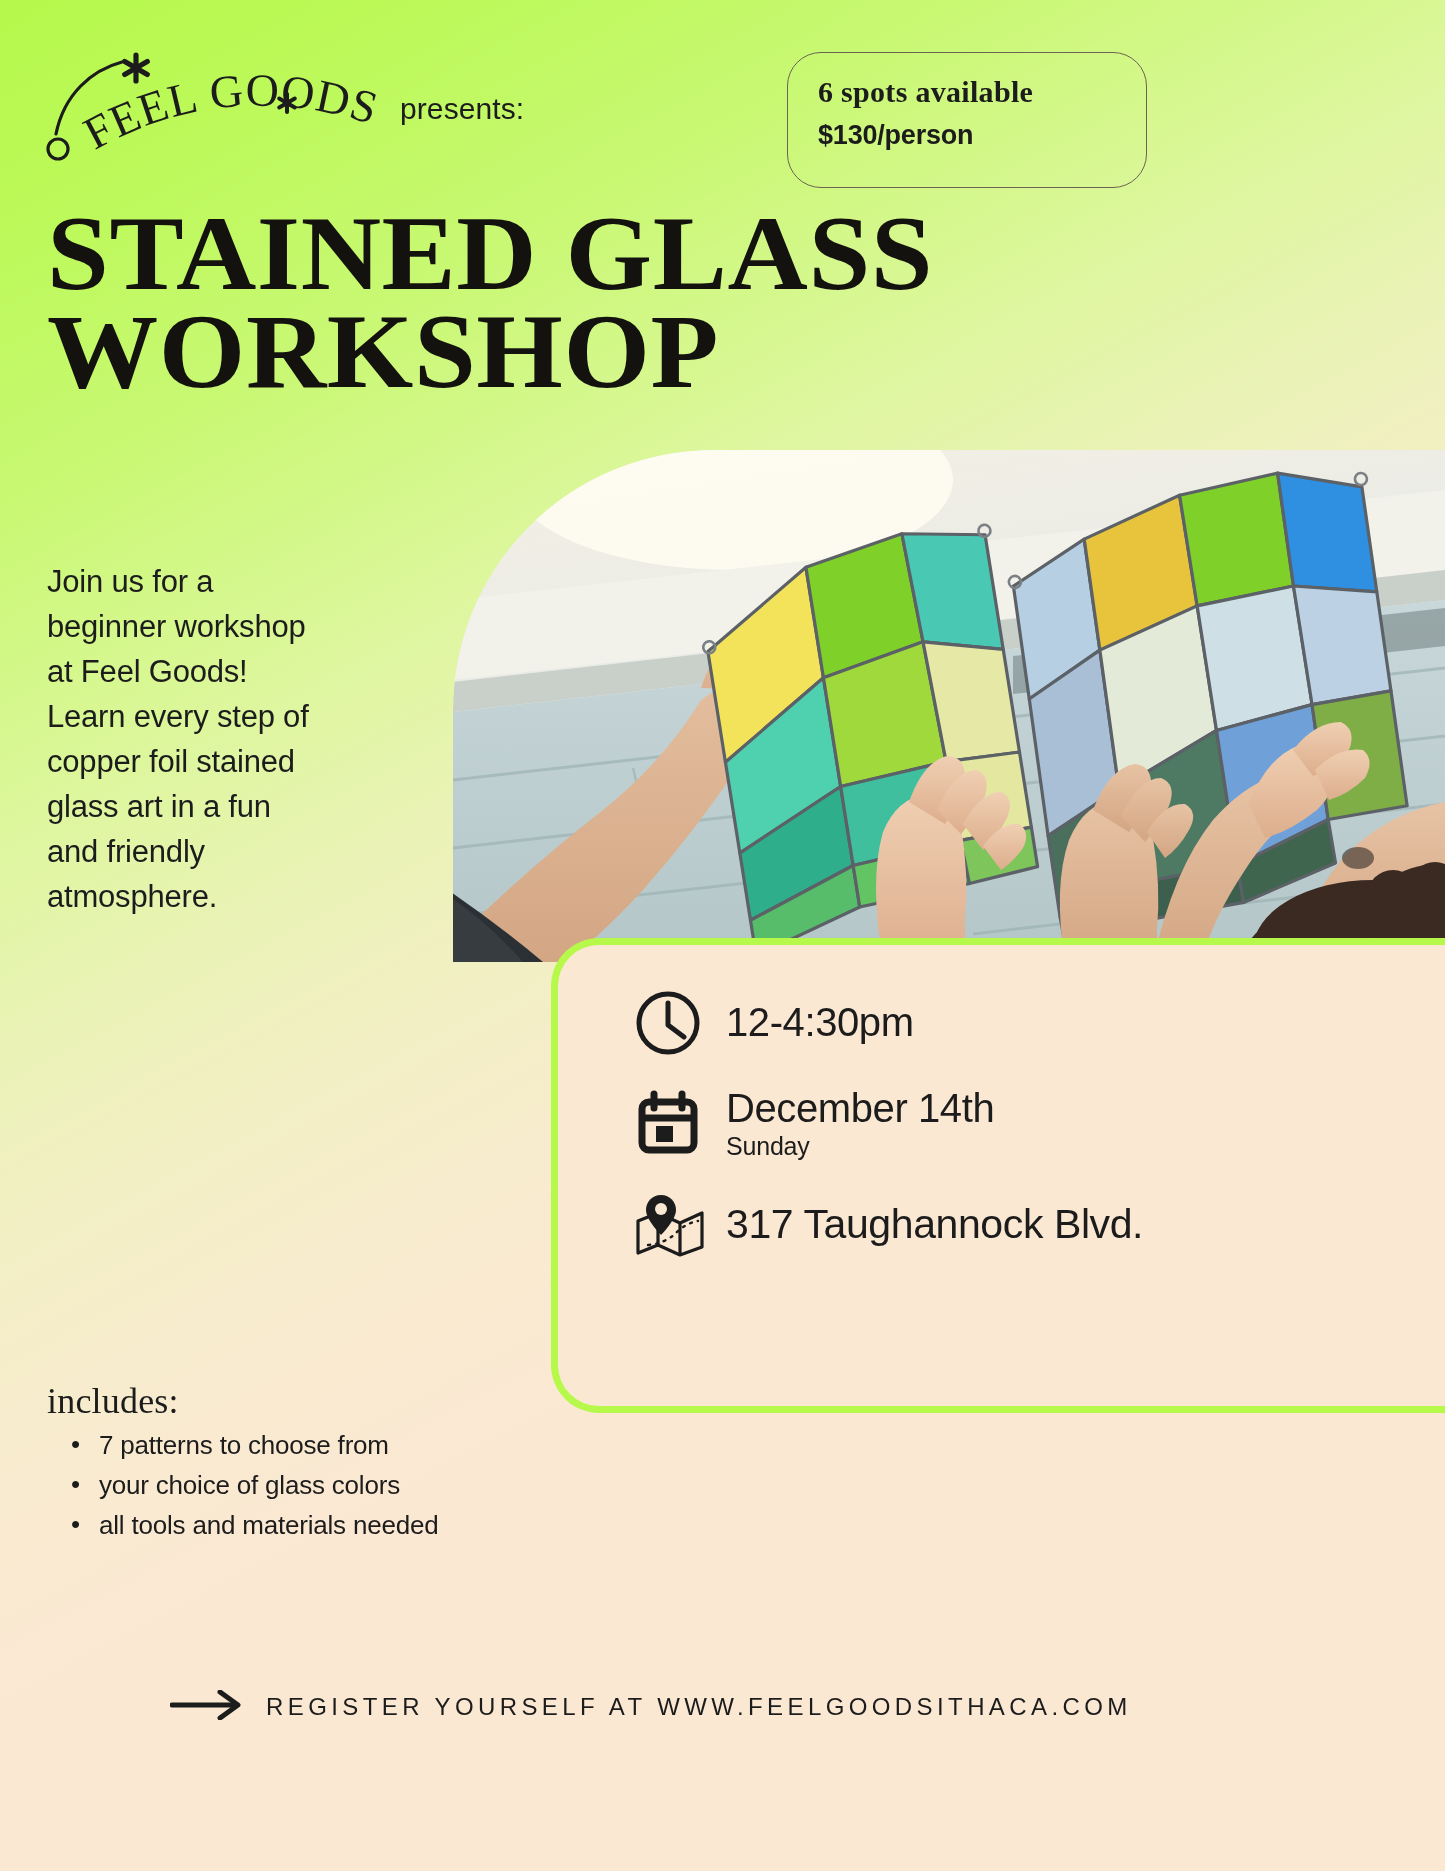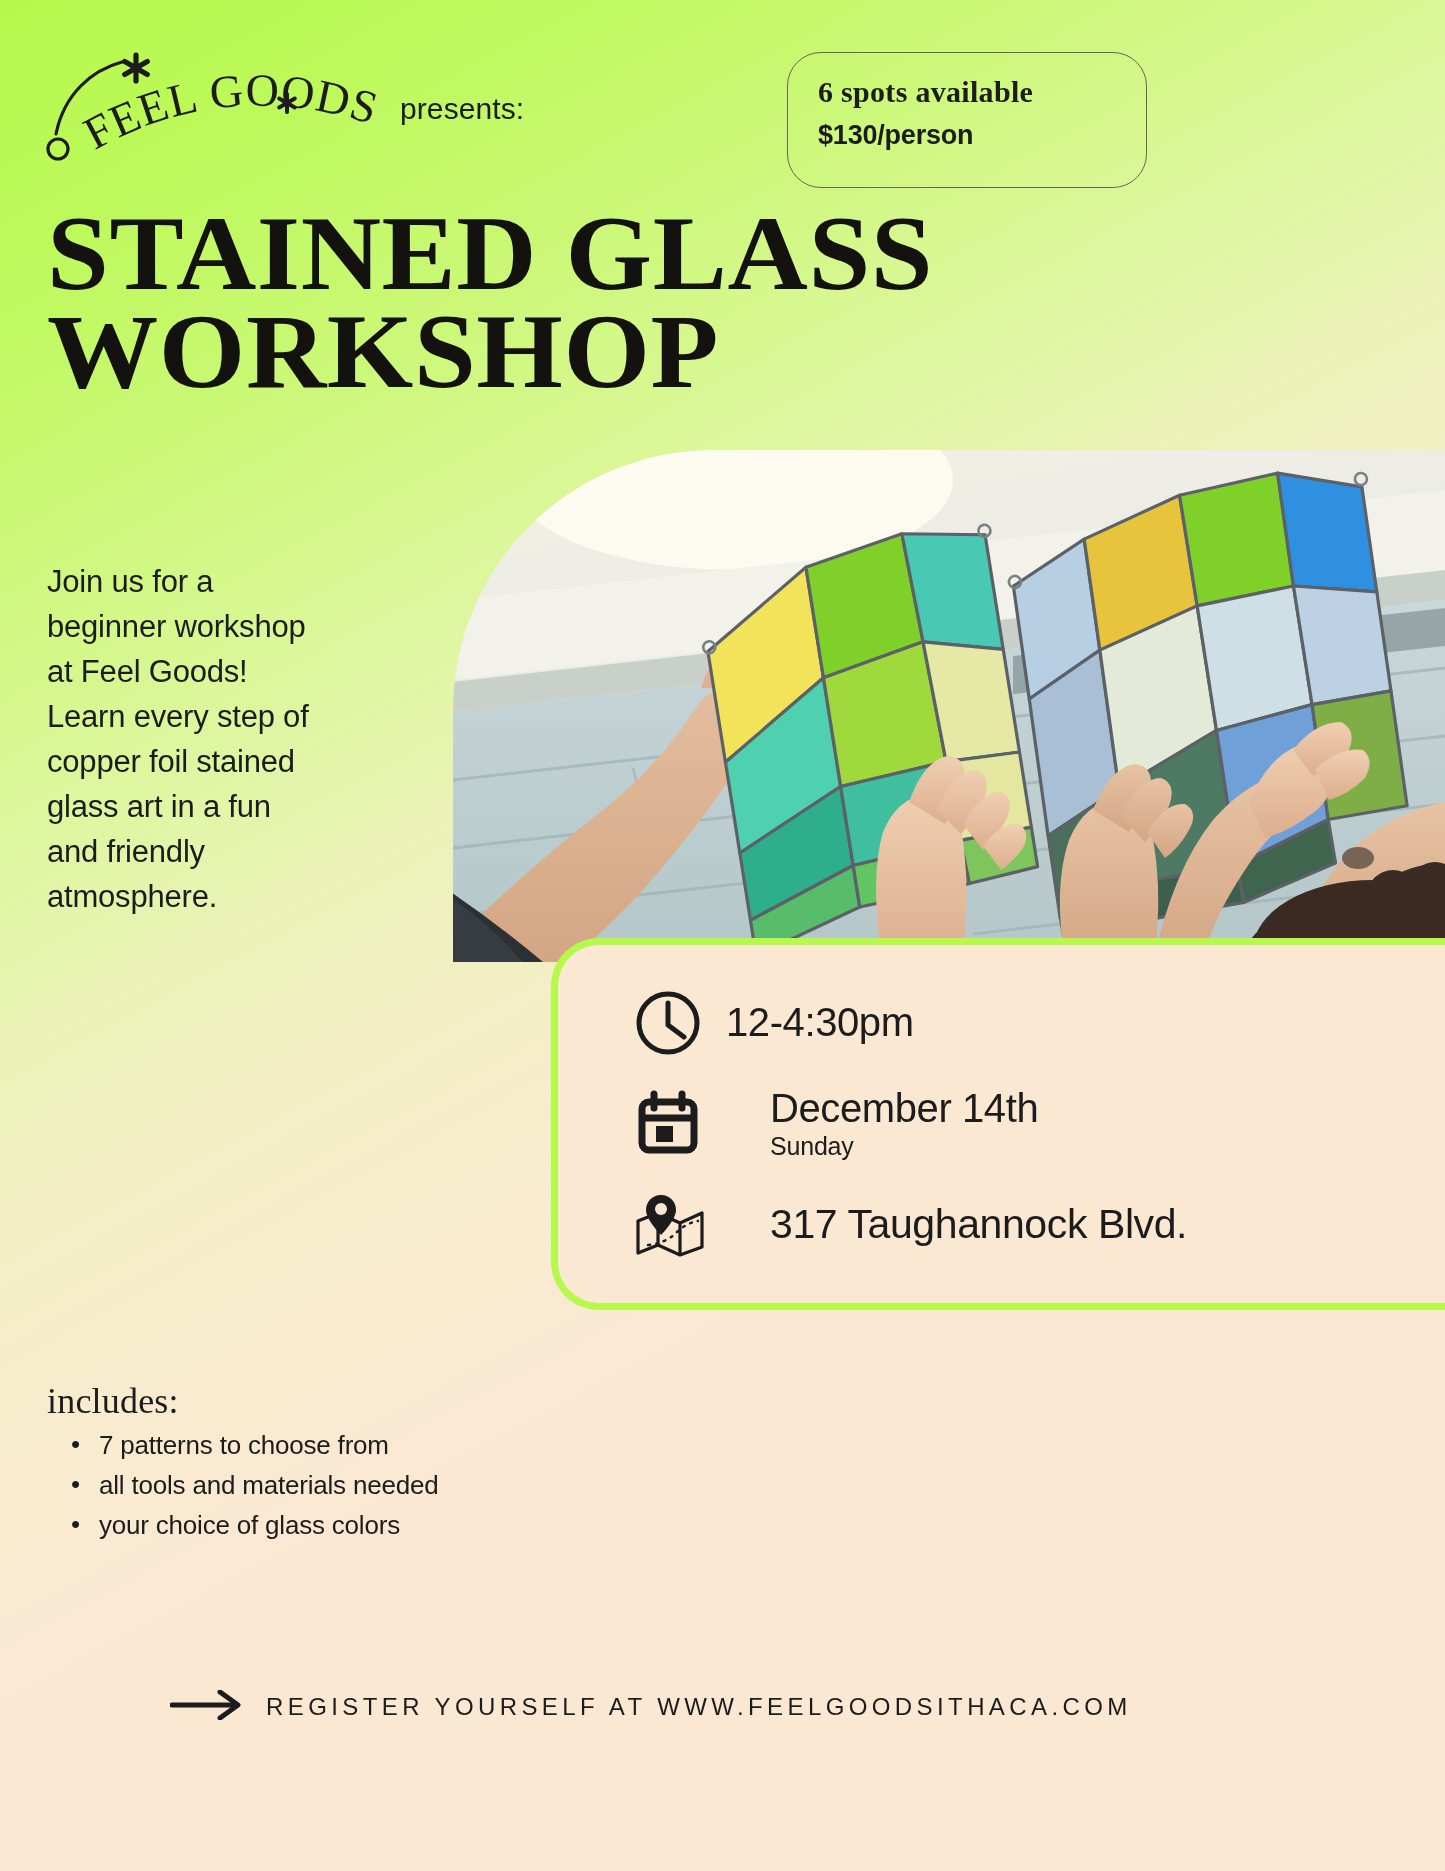--- a/index.html
+++ b/index.html
@@ -112,29 +112,29 @@
     width:992px; height:512px;
     border-radius:260px 0 0 0;
     overflow:hidden;
   }
   .photo svg{ display:block; }
 
   
   .info-card{
     position:absolute;
     left:551px; top:938px;
-    width:894px; height:372px;
+    width:894px; height:475px;
     background:#FBE8D3;
     border:7px solid #B6F94B;
     border-right:none;
     border-radius:48px 0 0 48px;
     padding:42px 0 0 74px;
   }
   .info-row{ display:flex; align-items:center; }
-  .info-row + .info-row{ margin-top:28px;gap:44px; }
+  .info-row + .info-row{ margin-top:28px; }
   .info-ico{ width:78px; flex:0 0 78px; display:flex; align-items:center; justify-content:flex-start; }
   .info-txt{ margin-left:16px; }
   .info-main{
     font-size:40px; color:#1c1c1c; line-height:1.08;
     letter-spacing:-.4px;
   }
   .info-sub{
     font-size:25px; color:#1c1c1c; margin-top:2px;
     letter-spacing:-.2px;
   }
@@ -391,22 +391,22 @@
       <span class="info-txt">
         <span class="info-main">317 Taughannock Blvd.</span>
       </span>
     </div>
   </div>
 
   <div class="includes">
     <div class="includes-title">includes:</div>
     <ul>
       <li>7 patterns to choose from</li>
+      <li>your choice of glass colors</li>
       <li>all tools and materials needed</li>
-      <li>your choice of glass colors</li>
     </ul>
   </div>
 
   <div class="footer">
     <span class="footer-arrow">
       <svg width="74" height="30" viewBox="0 0 74 30">
         <path d="M2 15 L66 15" stroke="#1c1c1c" stroke-width="5" stroke-linecap="round"></path>
         <path d="M50 2 L68 15 L50 28" fill="none" stroke="#1c1c1c" stroke-width="5" stroke-linecap="round" stroke-linejoin="round"></path>
       </svg>
     </span>

